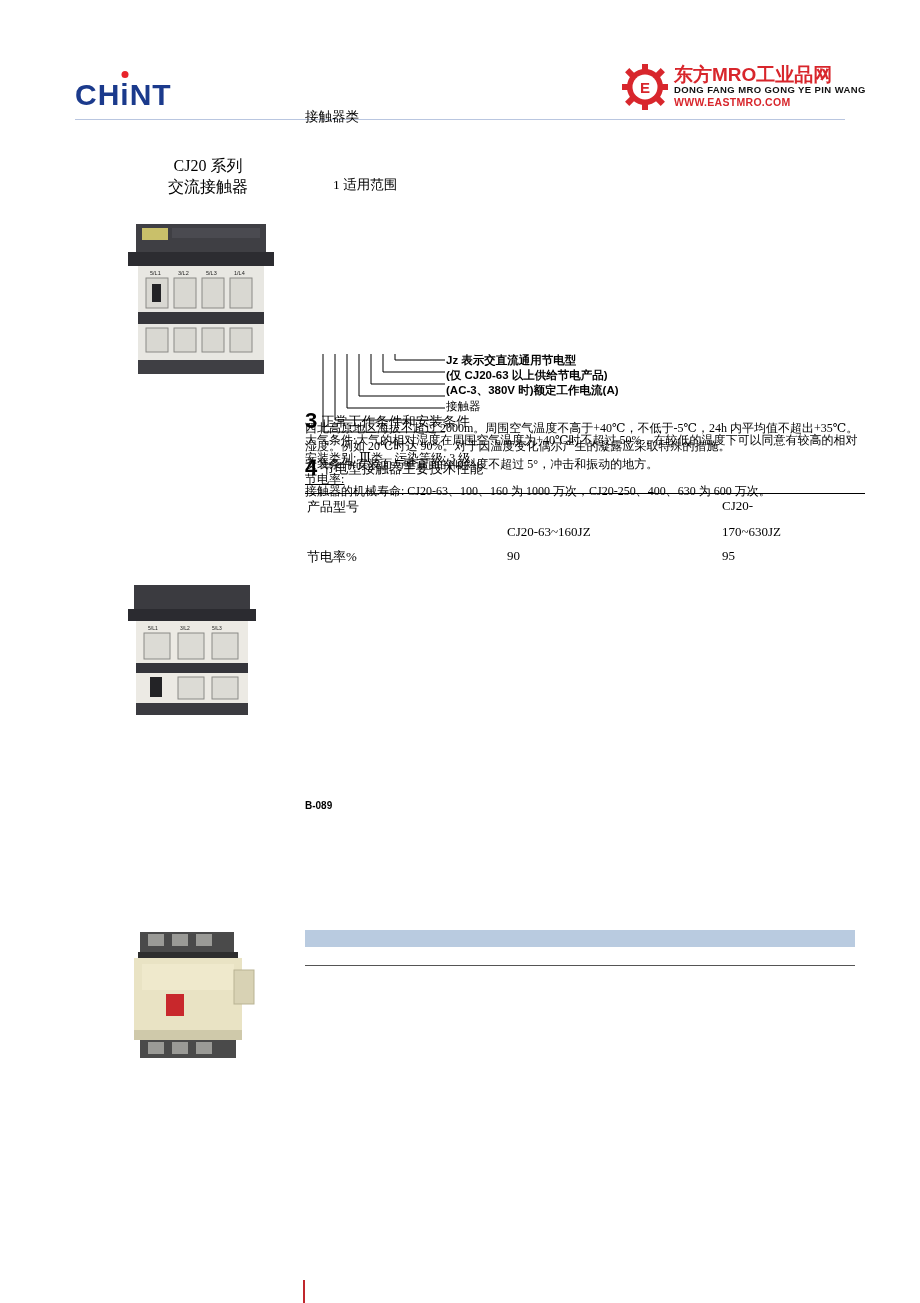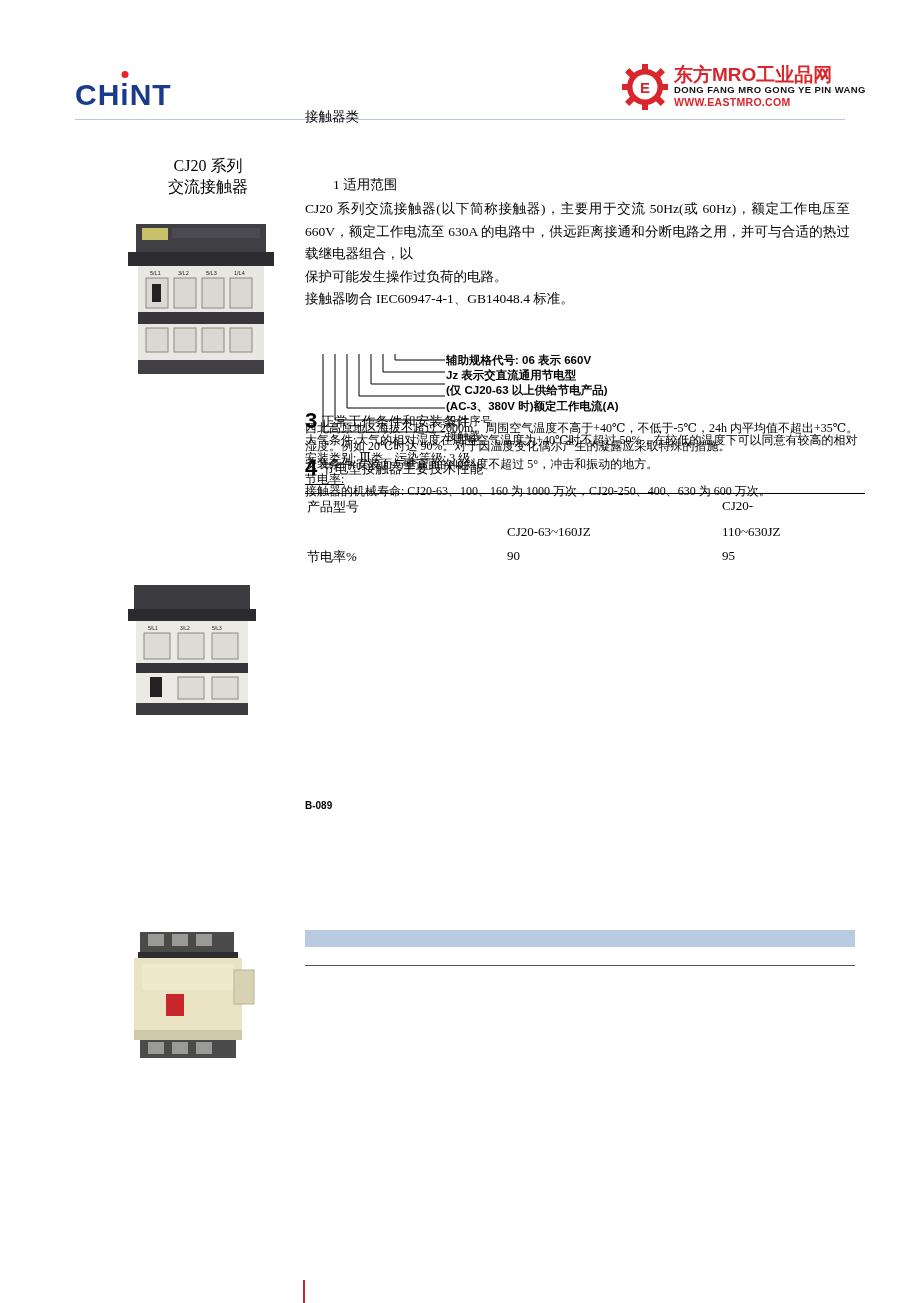--- a/index.html
+++ b/index.html
@@ -253,43 +253,38 @@
     <rect x="10" y="100" width="108" height="10" fill="#cfc9aa"></rect>
     <rect x="16" y="110" width="96" height="18" fill="#4a4a4a"></rect>
     <rect x="24" y="112" width="16" height="12" fill="#9a9a96"></rect>
     <rect x="48" y="112" width="16" height="12" fill="#9a9a96"></rect>
     <rect x="72" y="112" width="16" height="12" fill="#9a9a96"></rect>
   </svg>
 
   <div class="page-code">B-089</div>
 
   <div class="sec1-title">1 适用范围</div>
-  <div class="sec1-body" style="white-space:pre-line;">CJ20 系列交流接触器(以下简称接触器)，主要用于交流 50Hz(或 60Hz)，额定工作电压至 660V，额定工作电流至 630A 的电路中，供远距离接通和分断电路之用，并可与合适的热过载继电器组合，以
-保护可能发生操作过负荷的电路。
-接触器吻合 IEC60947-4-1、GB14048.4 标准。</div>
 
 
   <svg class="brackets" viewBox="0 0 150 90">
     <g stroke="#000" stroke-width="1" fill="none">
       <path d="M18 6 L18 84 L140 84"></path>
       <path d="M30 6 L30 72 L140 72"></path>
       <path d="M42 6 L42 60 L140 60"></path>
       <path d="M54 6 L54 48 L140 48"></path>
       <path d="M66 6 L66 36 L140 36"></path>
       <path d="M78 6 L78 24 L140 24"></path>
       <path d="M90 6 L90 12 L140 12"></path>
     </g>
   </svg>
 
   <div class="legend">
-    <div>辅助规格代号: 06 表示 660V</div>
     <div>Jz 表示交直流通用节电型</div>
     <div>(仅 CJ20-63 以上供给节电产品)</div>
     <div>(AC-3、380V 时)额定工作电流(A)</div>
-    <div class="thin">设计序号</div>
     <div class="thin">接触器</div>
   </div>
 
   <div class="sec3">
     <div class="sec-head">
       <span class="num">3</span><span>正常工作条件和安装条件</span>
     </div>
     <div class="overlap-block" style="height:4px;">
       <div class="ov" style="top:-14px;">西北高原地区海拔不超过 2000m。周围空气温度不高于+40℃，不低于-5℃，24h 内平均值不超出+35℃。</div>
       <div class="ov" style="top:-2px;">大气条件:大气的相对湿度在周围空气温度为+40℃时不超过 50%，在较低的温度下可以同意有较高的相对</div>
@@ -313,21 +308,21 @@
     <table class="tbl">
       <tbody>
           <tr class="rowline">
         <td class="c1">产品型号</td>
         <td class="c2"></td>
         <td class="c3">CJ20-</td>
       </tr>
       <tr>
         <td class="c1"></td>
         <td class="c2">CJ20-63~160JZ</td>
-        <td class="c3">110~630JZ</td>
+        <td class="c3">170~630JZ</td>
       </tr>
       <tr>
         <td class="c1">节电率%</td>
         <td class="c2">90</td>
         <td class="c3">95</td>
       </tr>
     </tbody>
       </table>
   </div>
 

